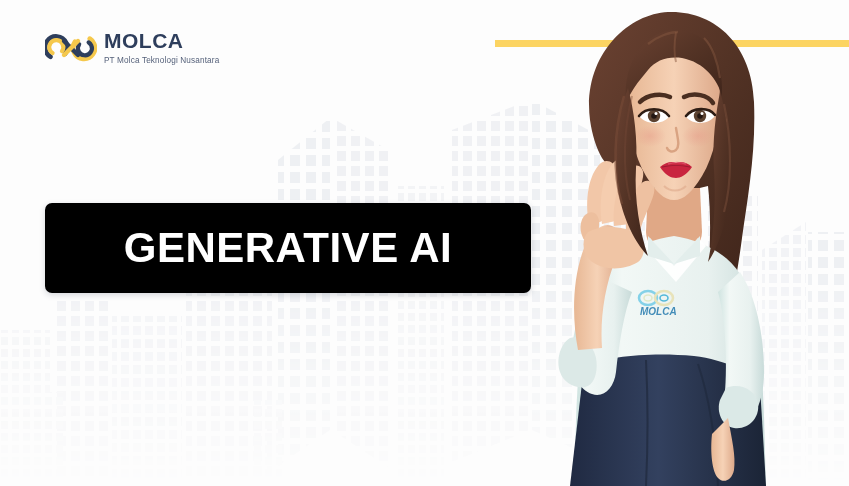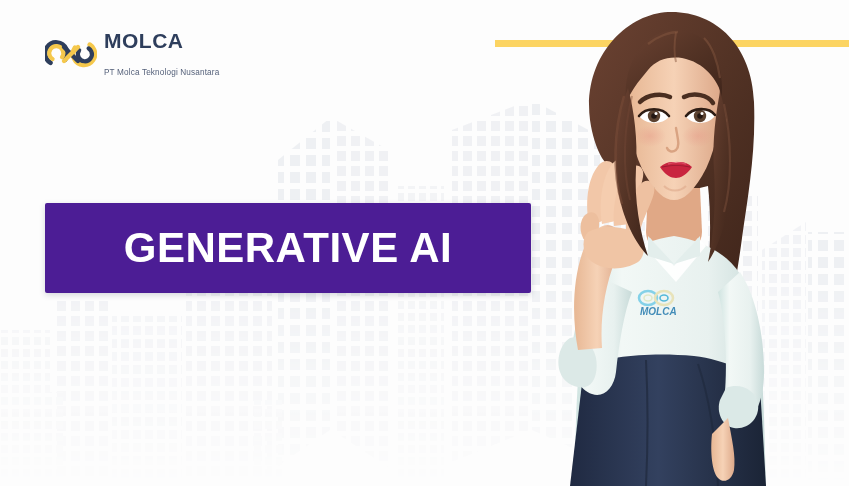--- a/index.html
+++ b/index.html
@@ -22,27 +22,27 @@
   }
 
   
   .logo{position:absolute;left:45px;top:30px;display:flex;align-items:center;gap:7px;}
   .logo-mark{width:52px;height:32px;flex:none;}
   .logo-text{display:flex;flex-direction:column;line-height:1;}
   .logo-word{
     font-size:21px;font-weight:bold;color:#2e3e5c;letter-spacing:.5px;
   }
   .logo-sub{
-    font-size:8.2px;color:#55617a;letter-spacing:.15px;margin-top:18px;
+    font-size:8.2px;color:#55617a;letter-spacing:.15px;margin-top:6px;
   }
 
   
   .title-banner{
     position:absolute;left:45px;top:203px;width:486px;height:90px;
-    background:#4c1d95;border-radius:2px;
+    background:#000000;border-radius:7px;
     display:flex;align-items:center;justify-content:center;
     box-shadow:0 2px 6px rgba(30,40,60,.18);
   }
   .title-text{
     color:#ffffff;font-size:42px;font-weight:bold;letter-spacing:.5px;
     white-space:nowrap;
   }
 
   
   .avatar{position:absolute;left:498px;top:0px;width:351px;height:486px;}

